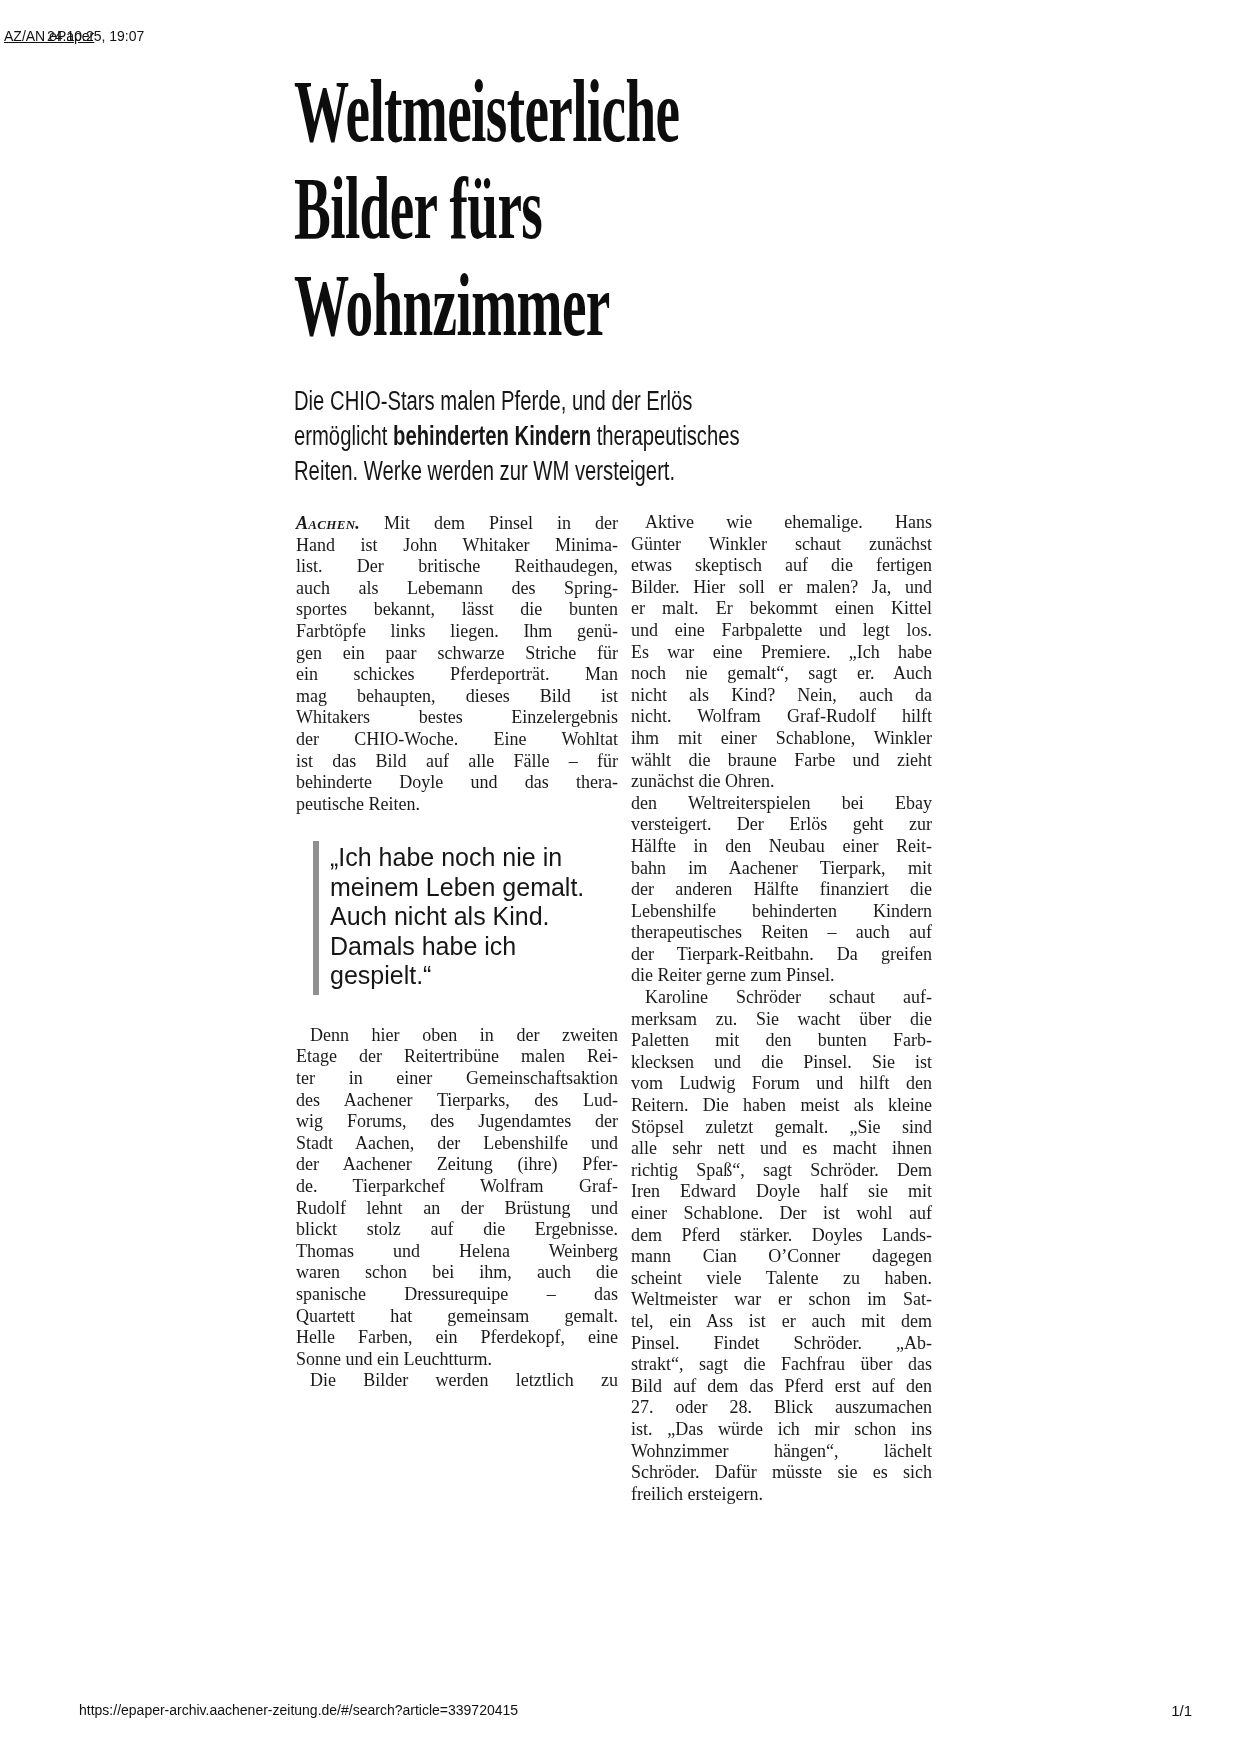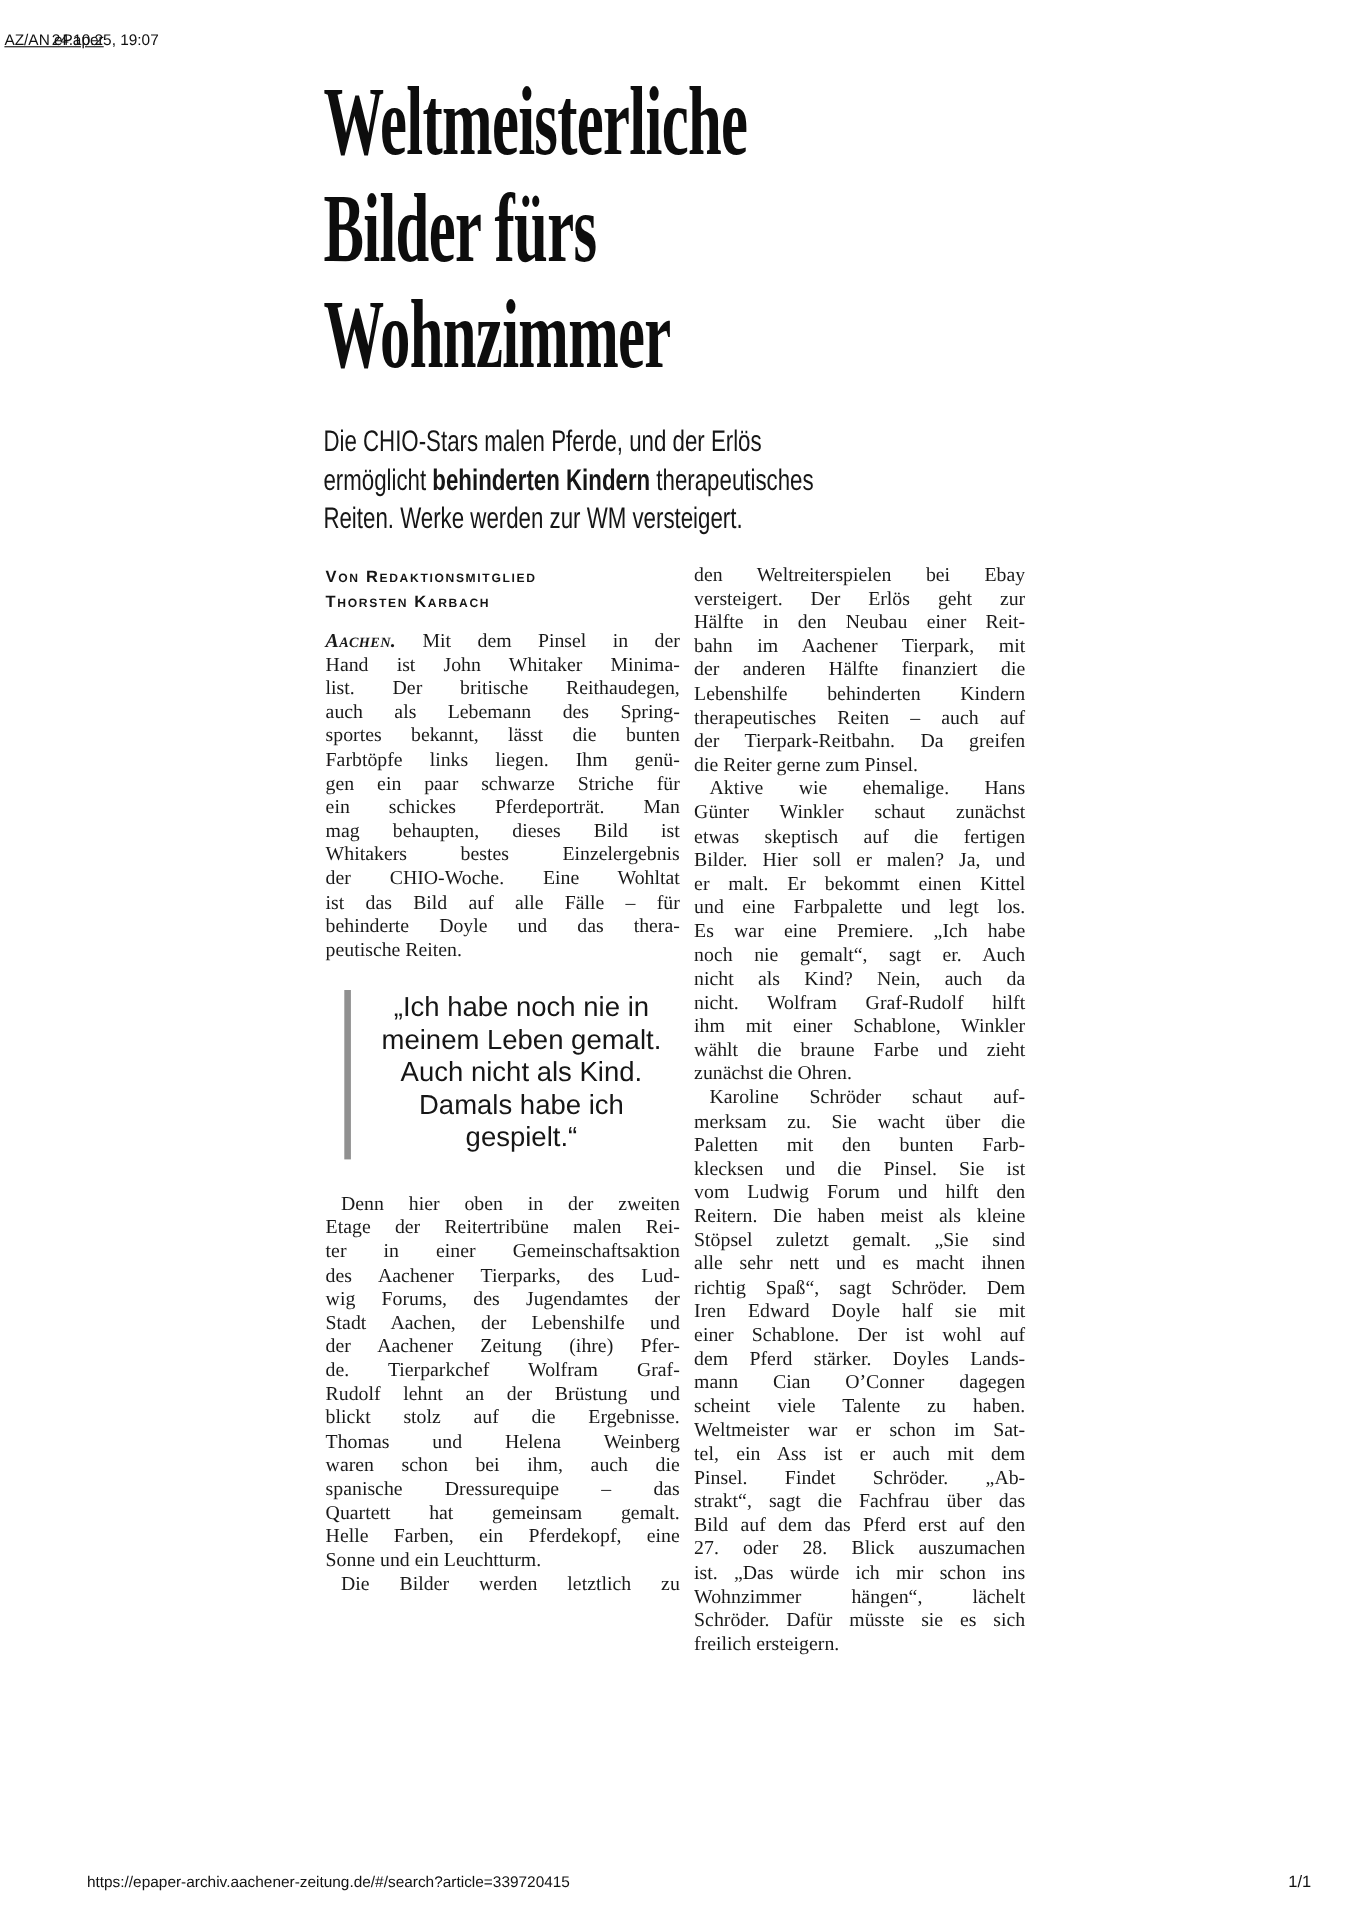--- a/index.html
+++ b/index.html
@@ -38,21 +38,21 @@
   .line{
     font-size:18px;line-height:21.6px;
     text-align:justify;text-align-last:justify;
   }
   .line.no-just{text-align-last:left;}
   .line.indent{text-indent:14px;}
   .lead{font-variant:small-caps;font-weight:bold;letter-spacing:0.3px;font-style:italic;}
 
   .pullquote{
     position:relative;margin:26px 0 30px 17px;padding:2px 0 4px 17px;
-    font-family:"Liberation Sans",sans-serif;color:#161616;text-align:center;
+    font-family:"Liberation Sans",sans-serif;color:#161616;
   }
   .pq-bar{position:absolute;left:0;top:0;bottom:0;width:6px;background:#909090;}
   .pq-line{font-size:25px;line-height:29.5px;}
   .pq-attr{margin:12px 0 0 13px;}
   .pq-attr-line{
     font-weight:bold;font-size:16px;line-height:22px;
     font-variant:small-caps;letter-spacing:1.8px;
   }
 </style>
 </head>
@@ -69,24 +69,20 @@
         <div class="h-line">Bilder fürs</div>
         <div class="h-line">Wohnzimmer</div>
       </div>
     <div id="standfirst">
         <div class="sf-line"><span>Die CHIO-Stars malen Pferde, und der Erlös</span></div>
         <div class="sf-line"><span>ermöglicht </span><span class="sf-bold">behinderten Kindern</span><span> therapeutisches</span></div>
         <div class="sf-line"><span>Reiten. Werke werden zur WM versteigert.</span></div>
       </div>
 
     <div class="column" id="col-left">
-      <div class="byline" id="byline">
-          <div class="by-line">Von Redaktionsmitglied</div>
-          <div class="by-line">Thorsten Karbach</div>
-        </div>
       <div id="col-left-blocks">
           <div class="para">
             <div class="line"><span class="lead">Aachen.</span> Mit dem Pinsel in der</div>
             <div class="line">Hand ist John Whitaker Minima-</div>
             <div class="line">list. Der britische Reithaudegen,</div>
             <div class="line">auch als Lebemann des Spring-</div>
             <div class="line">sportes bekannt, lässt die bunten</div>
             <div class="line">Farbtöpfe links liegen. Ihm genü-</div>
             <div class="line">gen ein paar schwarze Striche für</div>
             <div class="line">ein schickes Pferdeporträt. Man</div>
@@ -125,44 +121,44 @@
           </div>
           <div class="para">
             <div class="line indent">Die Bilder werden letztlich zu</div>
           </div>
         </div>
     </div>
 
     <div class="column" id="col-right">
       <div id="col-right-blocks">
           <div class="para">
-            <div class="line">den Weltreiterspielen bei Ebay</div>
-            <div class="line">versteigert. Der Erlös geht zur</div>
-            <div class="line">Hälfte in den Neubau einer Reit-</div>
-            <div class="line">bahn im Aachener Tierpark, mit</div>
-            <div class="line">der anderen Hälfte finanziert die</div>
-            <div class="line">Lebenshilfe behinderten Kindern</div>
-            <div class="line">therapeutisches Reiten – auch auf</div>
-            <div class="line">der Tierpark-Reitbahn. Da greifen</div>
-            <div class="line no-just">die Reiter gerne zum Pinsel.</div>
-          </div>
-          <div class="para">
             <div class="line indent">Aktive wie ehemalige. Hans</div>
             <div class="line">Günter Winkler schaut zunächst</div>
             <div class="line">etwas skeptisch auf die fertigen</div>
             <div class="line">Bilder. Hier soll er malen? Ja, und</div>
             <div class="line">er malt. Er bekommt einen Kittel</div>
             <div class="line">und eine Farbpalette und legt los.</div>
             <div class="line">Es war eine Premiere. „Ich habe</div>
             <div class="line">noch nie gemalt“, sagt er. Auch</div>
             <div class="line">nicht als Kind? Nein, auch da</div>
             <div class="line">nicht. Wolfram Graf-Rudolf hilft</div>
             <div class="line">ihm mit einer Schablone, Winkler</div>
             <div class="line">wählt die braune Farbe und zieht</div>
             <div class="line no-just">zunächst die Ohren.</div>
+          </div>
+          <div class="para">
+            <div class="line">den Weltreiterspielen bei Ebay</div>
+            <div class="line">versteigert. Der Erlös geht zur</div>
+            <div class="line">Hälfte in den Neubau einer Reit-</div>
+            <div class="line">bahn im Aachener Tierpark, mit</div>
+            <div class="line">der anderen Hälfte finanziert die</div>
+            <div class="line">Lebenshilfe behinderten Kindern</div>
+            <div class="line">therapeutisches Reiten – auch auf</div>
+            <div class="line">der Tierpark-Reitbahn. Da greifen</div>
+            <div class="line no-just">die Reiter gerne zum Pinsel.</div>
           </div>
           <div class="para">
             <div class="line indent">Karoline Schröder schaut auf-</div>
             <div class="line">merksam zu. Sie wacht über die</div>
             <div class="line">Paletten mit den bunten Farb-</div>
             <div class="line">klecksen und die Pinsel. Sie ist</div>
             <div class="line">vom Ludwig Forum und hilft den</div>
             <div class="line">Reitern. Die haben meist als kleine</div>
             <div class="line">Stöpsel zuletzt gemalt. „Sie sind</div>
             <div class="line">alle sehr nett und es macht ihnen</div>

